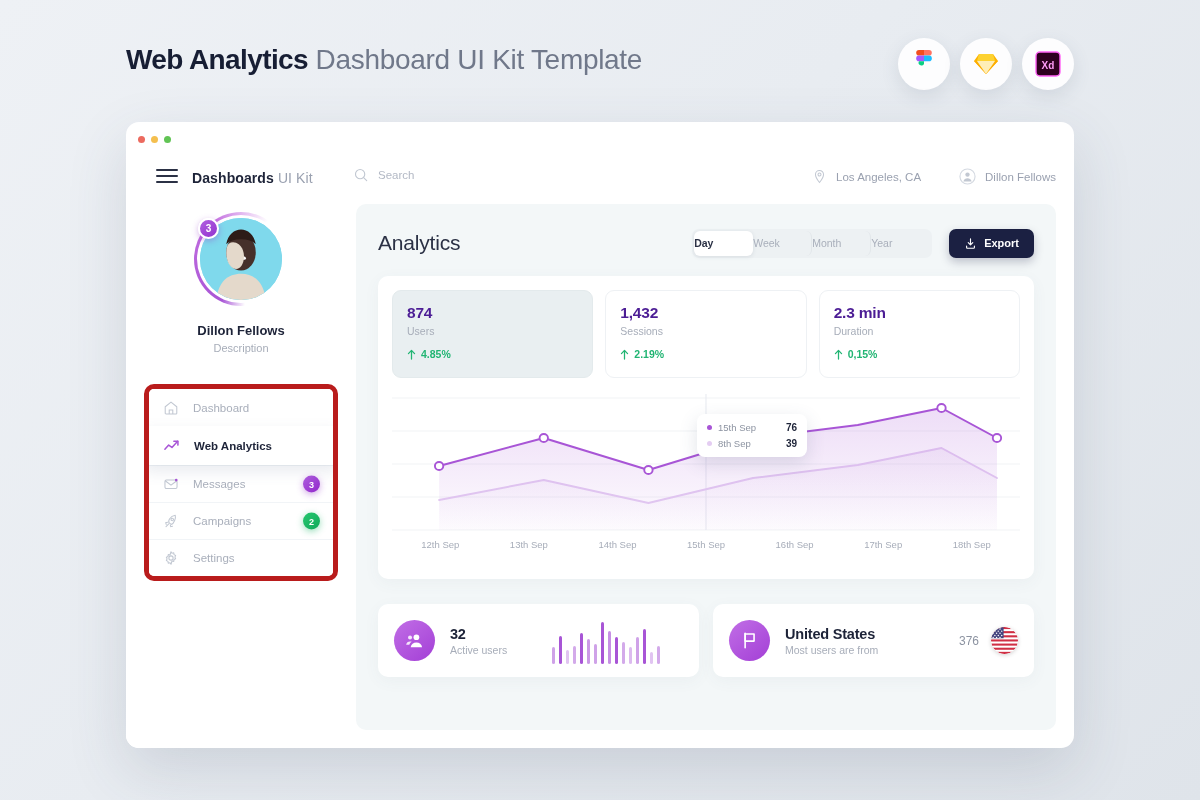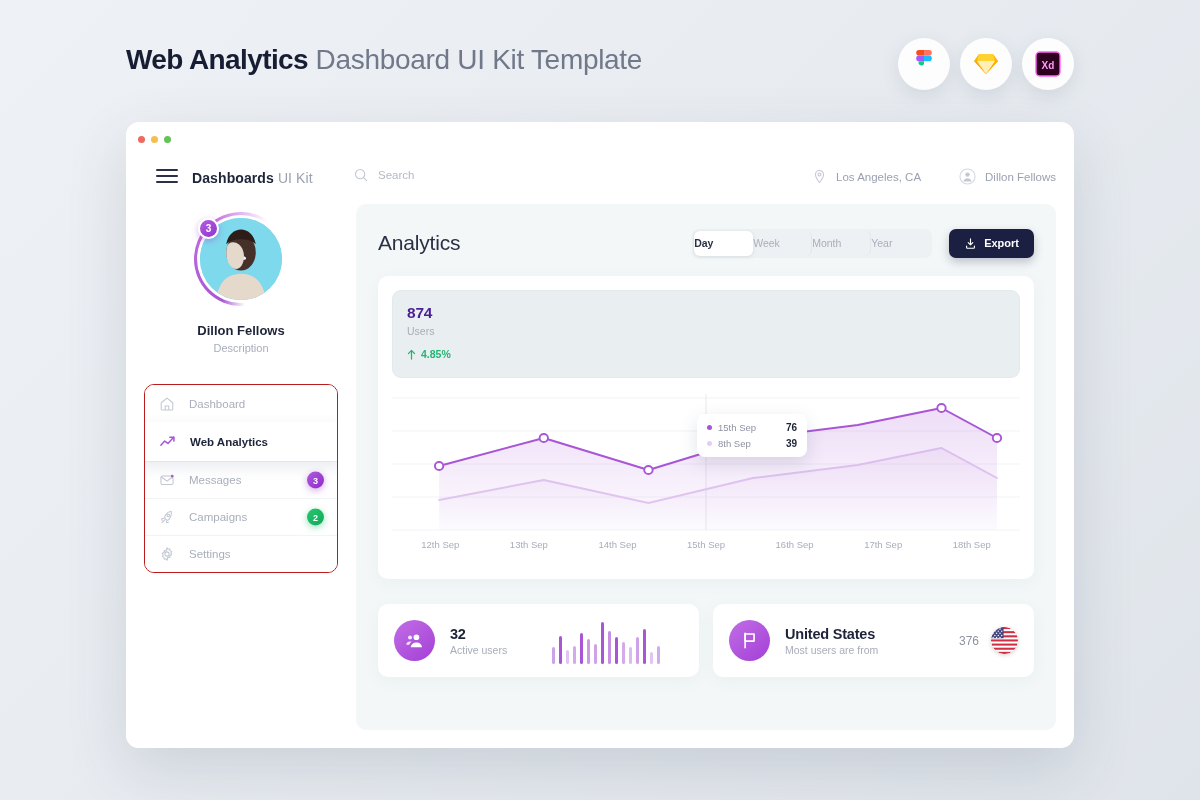--- a/index.html
+++ b/index.html
@@ -70,21 +70,21 @@
   .avatar-badge {
     position:absolute; left:4px; top:6px; width:21px; height:21px; border-radius:50%;
     background:linear-gradient(140deg,#b05fe0,#9333cf); color:#fff;
     font-size:10px; font-weight:700; display:flex; align-items:center; justify-content:center;
     border:2px solid #fff; z-index:4;
     box-shadow:0 2px 6px rgba(150,60,200,.4);
   }
   .profile-name { margin-top:17px; font-size:13px; font-weight:700; color:#1d2338; }
   .profile-desc { margin-top:4px; font-size:11px; color:#a7adb9; }
 
-  .nav { margin:30px 18px 0 18px; border:1px solid #b91c1c; border-radius:10px; overflow:hidden; }
+  .nav { margin:30px 18px 0 18px; border:5px solid #b91c1c; border-radius:10px; overflow:hidden; }
   .nav-item {
     position:relative; height:37px; display:flex; align-items:center; gap:14px;
     padding:0 14px; cursor:pointer; background:#fff;
   }
   .nav-item + .nav-item { border-top:1px solid #f1f4f7; }
   .nav-label { font-size:11.5px; color:#a9afbb; white-space:nowrap; }
   .nav-item.active {
     background:#fff; border-radius:9px;
     box-shadow:0 6px 16px rgba(80,95,130,.13);
     margin:0 -8px; padding:0 22px; z-index:3; height:39px;
@@ -348,20 +348,40 @@
 
       <div class="kpis">
         <div class="kpi active">
           <div class="kpi-value">874</div>
           <div class="kpi-label">Users</div>
           <div class="kpi-delta up">
             <svg width="9" height="11" viewBox="0 0 10 12">
               <path d="M5 11V1.6M1.6 5 5 1.4 8.4 5" fill="none" stroke="#21b573" stroke-width="1.4" stroke-linecap="round" stroke-linejoin="round"></path>
             </svg>
             <span>4.85%</span>
+          </div>
+        </div>
+        <div class="kpi">
+          <div class="kpi-value">1,432</div>
+          <div class="kpi-label">Sessions</div>
+          <div class="kpi-delta up">
+            <svg width="9" height="11" viewBox="0 0 10 12">
+              <path d="M5 11V1.6M1.6 5 5 1.4 8.4 5" fill="none" stroke="#21b573" stroke-width="1.4" stroke-linecap="round" stroke-linejoin="round"></path>
+            </svg>
+            <span>2.19%</span>
+          </div>
+        </div>
+        <div class="kpi">
+          <div class="kpi-value">2.3 min</div>
+          <div class="kpi-label">Duration</div>
+          <div class="kpi-delta up">
+            <svg width="9" height="11" viewBox="0 0 10 12">
+              <path d="M5 11V1.6M1.6 5 5 1.4 8.4 5" fill="none" stroke="#21b573" stroke-width="1.4" stroke-linecap="round" stroke-linejoin="round"></path>
+            </svg>
+            <span>0,15%</span>
           </div>
         </div>
       </div>
 
       <div class="chart-area">
         <svg class="chart-svg" viewBox="0 0 600 145" preserveAspectRatio="none">
           <defs>
             <linearGradient id="gradMain" x1="0" y1="0" x2="0" y2="1">
               <stop offset="0%" stop-color="#a855d6" stop-opacity="0.20"></stop>
               <stop offset="100%" stop-color="#a855d6" stop-opacity="0.02"></stop>

